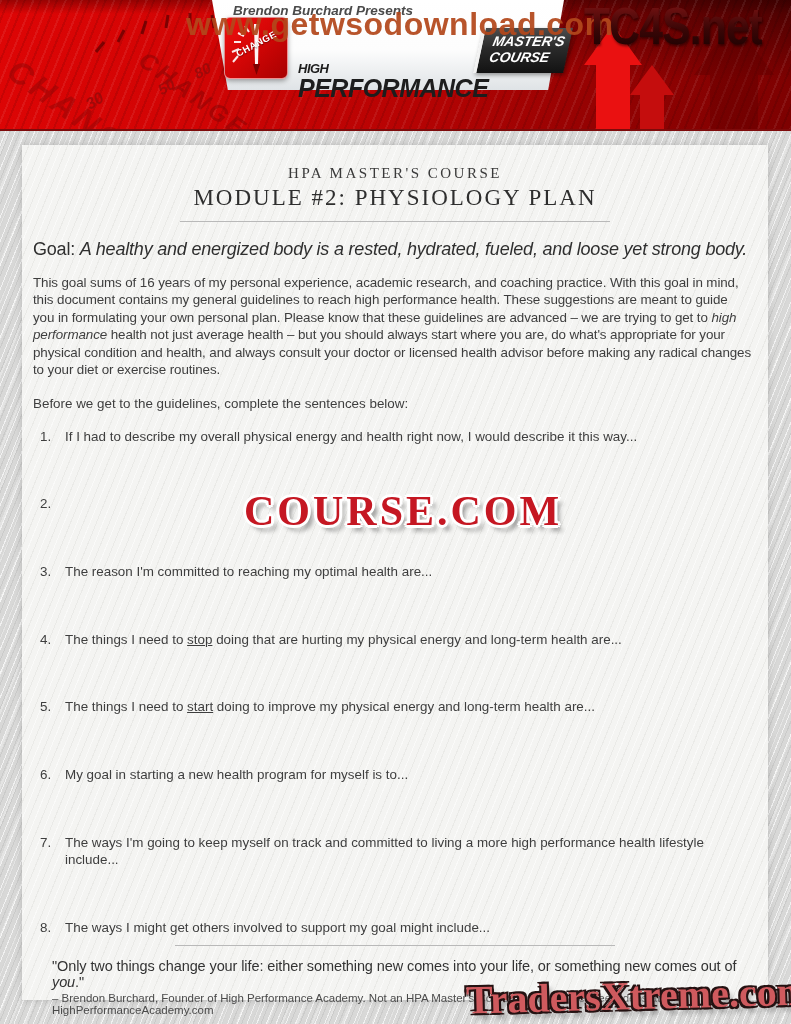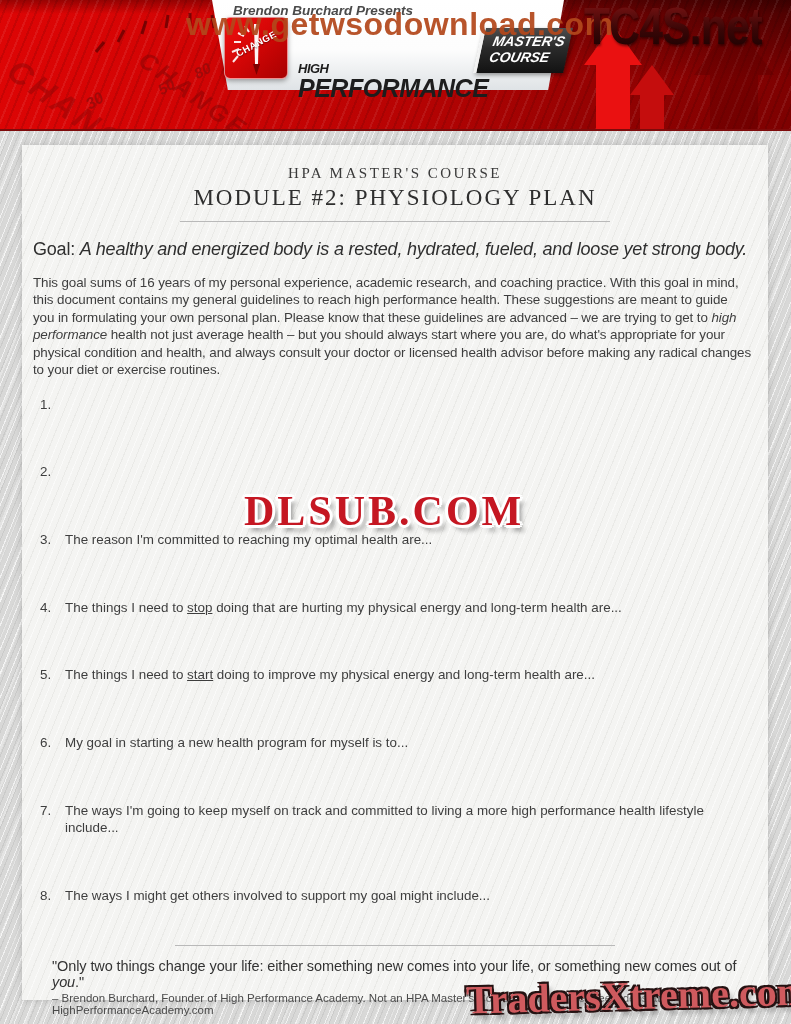--- a/index.html
+++ b/index.html
@@ -213,24 +213,26 @@
     <div class="title-large">MODULE #2: PHYSIOLOGY PLAN</div>
     <div class="divider"></div>
 
     <div class="goal">
       <span class="goal-label">Goal:</span>
       <span class="goal-text">A healthy and energized body is a rested, hydrated, fueled, and loose yet strong body.</span>
     </div>
 
     <p class="para"><span>This goal sums of 16 years of my personal experience, academic research, and coaching practice. With this goal in mind, this document contains my general guidelines to reach high performance health. These suggestions are meant to guide you in formulating your own personal plan. Please know that these guidelines are advanced – we are trying to get to </span><em>high performance</em><span> health not just average health – but you should always start where you are, do what's appropriate for your physical condition and health, and always consult your doctor or licensed health advisor before making any radical changes to your diet or exercise routines.</span></p>
 
+    <p class="prompt">Before we get to the guidelines, complete the sentences below:</p>
 
     <ol class="qlist">
       <li class="q">
           <span class="qnum">1.</span>
+          <span class="qtext"><span>If I had to describe my overall physical energy and health right now, I would describe it this way...</span><span class="u"></span><span></span></span>
         </li>
       <li class="q">
           <span class="qnum">2.</span>
         </li>
       <li class="q">
           <span class="qnum">3.</span>
           <span class="qtext"><span>The reason I'm committed to reaching my optimal health are...</span><span class="u"></span><span></span></span>
         </li>
       <li class="q">
           <span class="qnum">4.</span>
@@ -256,16 +258,16 @@
 
     <div class="doc-footer">
       <div class="divider footer-divider"></div>
       <p class="quote"><span>"Only two things change your life: either something new comes into your life, or something new comes out of </span><em>you</em><span>."</span></p>
       <p class="attribution">– Brendon Burchard, Founder of High Performance Academy. Not an HPA Master's Course member? Get free videos at HighPerformanceAcademy.com</p>
     </div>
   </div>
 
   <div class="wm wm-top">www.getwsodownload.com</div>
   <div class="wm wm-tc4s">TC4S.net</div>
-  <div class="wm wm-dlsub">DLSUB.COM</div>
+  <div class="wm wm-dlsub">COURSE.COM</div>
   <div class="wm wm-traders">TradersXtreme.com</div>
 
 </div>
 
 </body></html>

